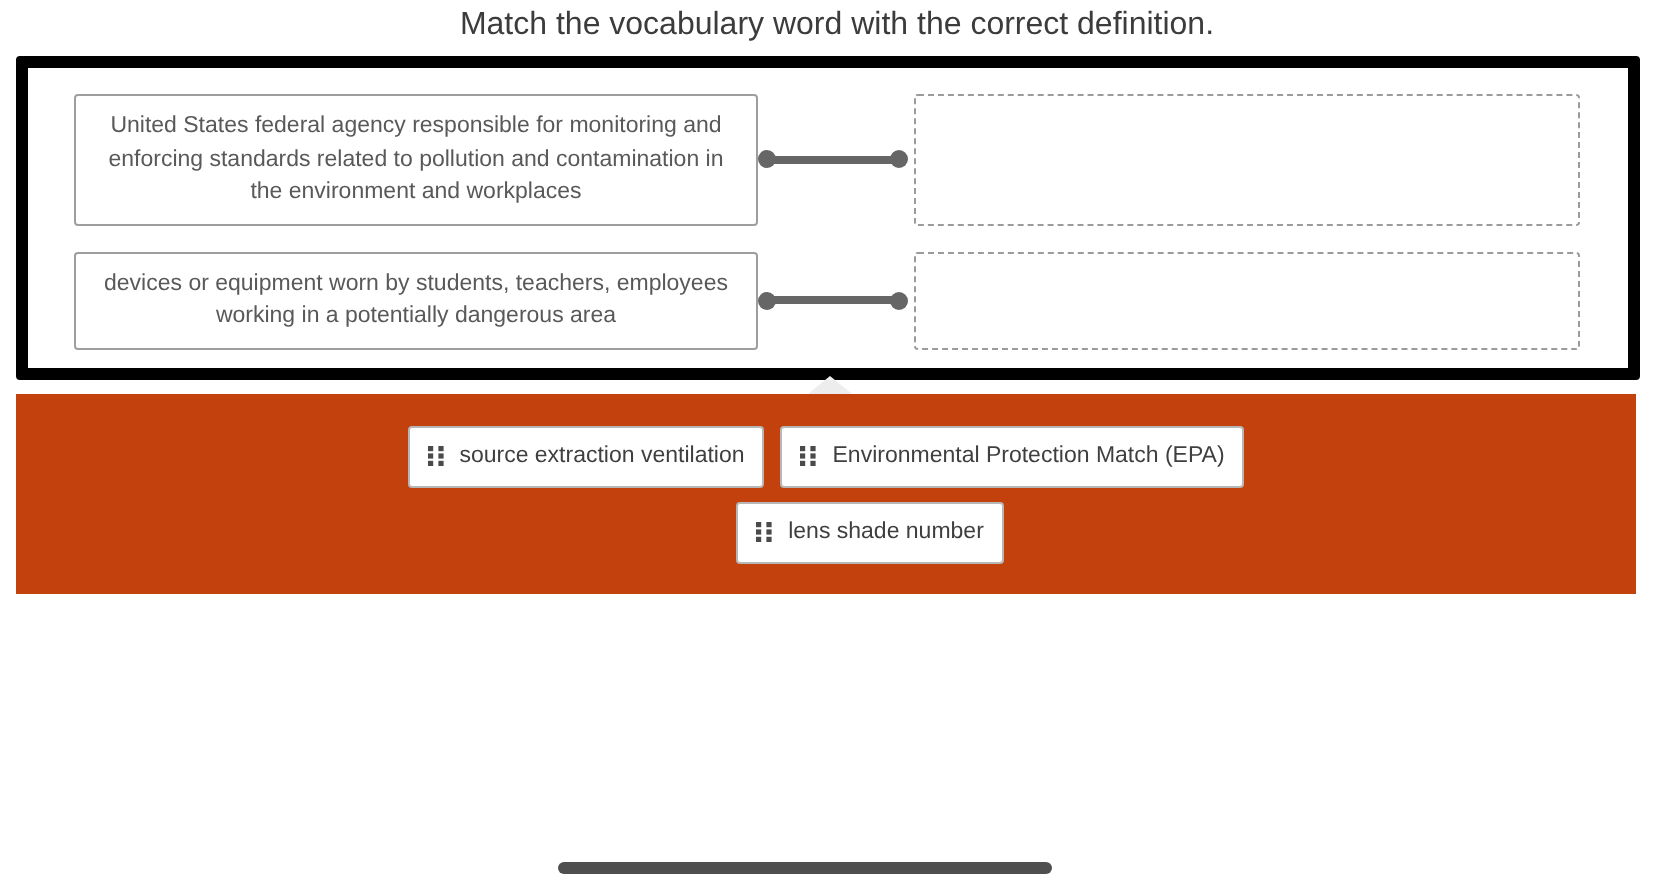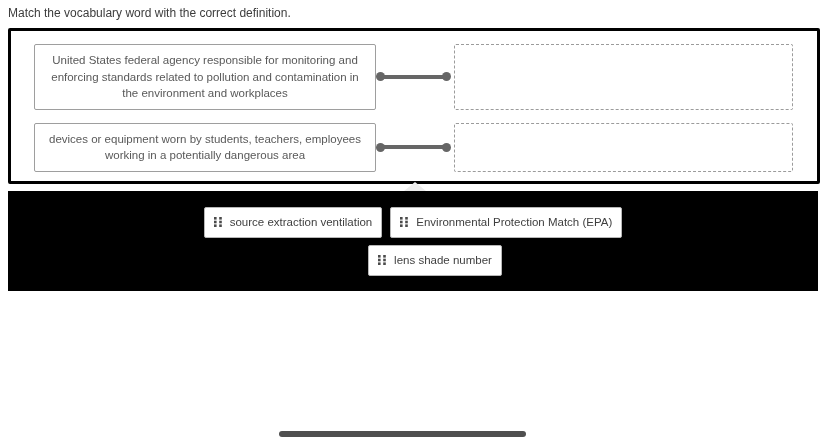--- a/index.html
+++ b/index.html
@@ -8,29 +8,30 @@
 
   .page {
     position:relative;
     width:829px; height:446px;
     background:#ffffff;
     overflow:hidden;
   }
 
   .prompt {
     padding:5px 0 0 8px;
-    font-size:12px;
+    font-size:16px;
     line-height:16px;
     color:#3c3c3c;
     margin-bottom:7px;
+    text-align:center;
   }
 
   .panel {
     margin:0 9px 0 8px;
-    border:3px solid #000000;
+    border:6px solid #000000;
     border-radius:2px;
     background:#ffffff;
     padding:13px 24px 9px 23px;
   }
 
   .match-row {
     display:flex;
     align-items:stretch;
     margin-bottom:13px;
   }
@@ -79,21 +80,21 @@
     flex:1;
     border:1px dashed #9b9b9b;
     border-radius:2px;
     background:#ffffff;
   }
 
   .tray {
     position:relative;
     margin:7px 11px 0 8px;
     height:100px;
-    background:#000000;
+    background:#c2410c;
     padding-top:16px;
   }
   .tray-caret {
     position:absolute;
     top:-9px; left:396px;
     width:0; height:0;
     border-left:11px solid transparent;
     border-right:11px solid transparent;
     border-bottom:9px solid #ededed;
   }

